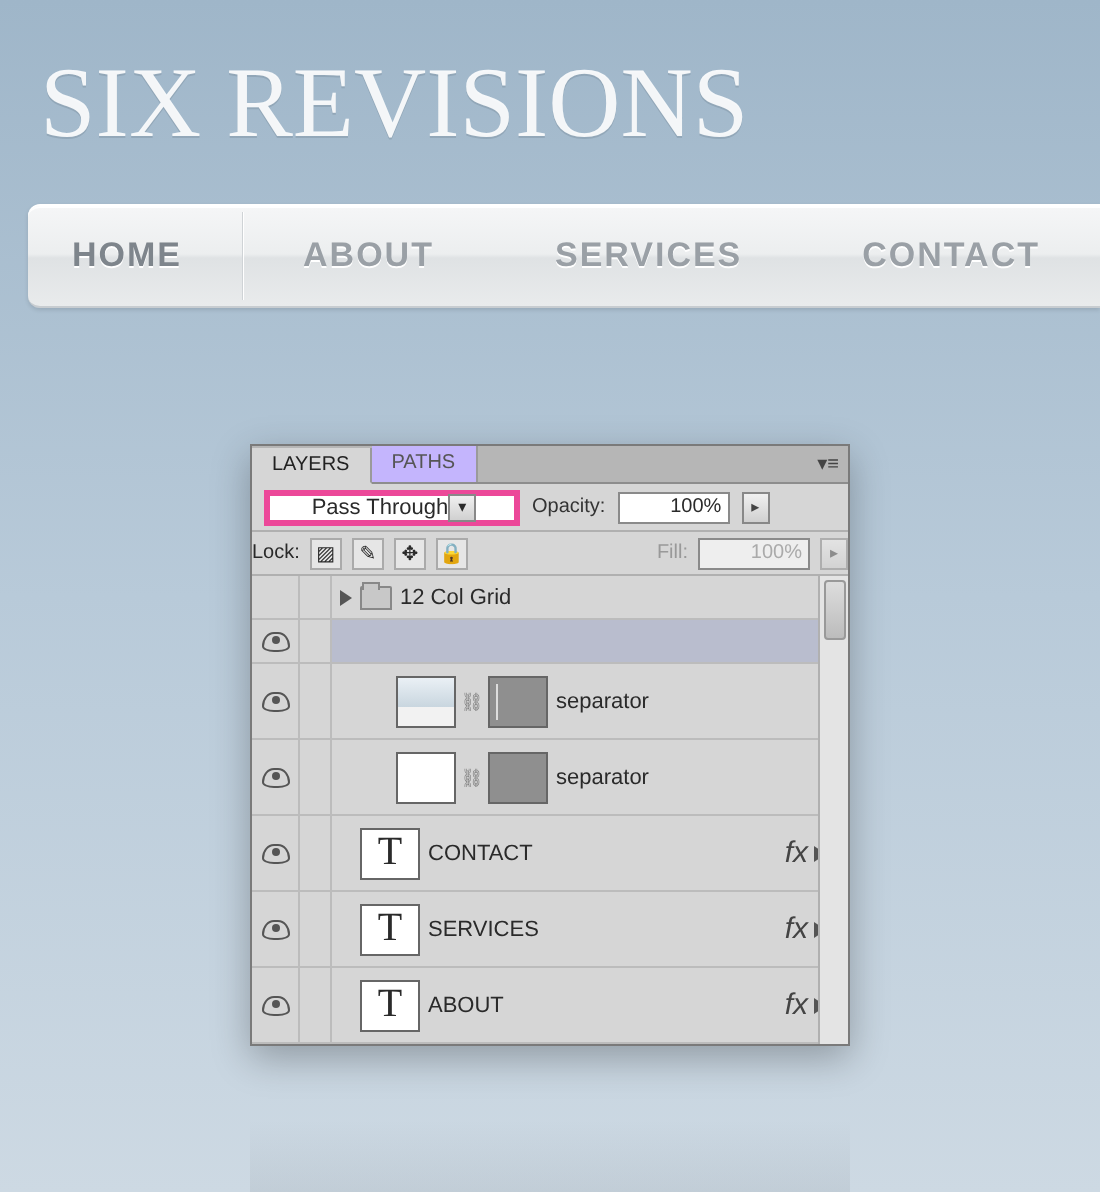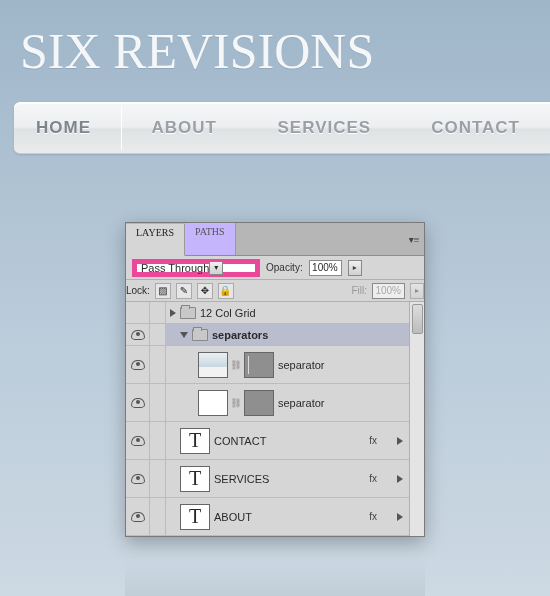--- a/index.html
+++ b/index.html
@@ -66,23 +66,22 @@
     border: 1px solid #7a7a7a;
     box-shadow: 0 6px 18px rgba(0,0,0,0.28);
     font-family: Tahoma, Arial, sans-serif;
     font-size: 11px;
     color: #2a2a2a;
   }
   .panel-tabs {
     display: flex;
     align-items: stretch;
     background: #b6b6b6;
-    height: 33px;
+    height: 19px;
     border-bottom: 1px solid #8d8d8d;
-    font-family: Liberation Serif, serif;
   }
   .panel-tab {
     padding: 3px 10px 0 10px;
     font-size: 10px;
     color: #555;
     background: #c4b5fd;
     border-right: 1px solid #9a9a9a;
     cursor: pointer;
   }
   .panel-tab.active {
@@ -109,38 +108,38 @@
     height: 24px;
     padding: 0 6px;
     gap: 6px;
     border-bottom: 1px solid #b0b0b0;
   }
   .blend-select {
     flex: 1;
     max-width: 128px;
     height: 18px;
     background: #fff;
-    border: 5px solid #ec4899;
-    display: flex;
-    align-items: center;
-    justify-content: flex-start;
+    border: 3px solid #ec4899;
+    display: flex;
+    align-items: center;
+    justify-content: center;
     padding: 0 2px 0 4px;
     font-size: 11px;
     cursor: pointer;
   }
   .dropdown-btn {
     width: 14px; height: 14px;
     background: linear-gradient(#f0f0f0,#d0d0d0);
     border: 1px solid #888;
     display: flex; align-items: center; justify-content: center;
     font-size: 8px;
   }
   .opt-label { font-size: 10px; color: #333; }
   .pct-box {
-    width: 33px; height: 16px;
+    width: 56px; height: 16px;
     background: #fff;
     border: 1px solid #8a8a8a;
     display: flex; align-items: center; justify-content: flex-end;
     padding: 0 3px; font-size: 10px;
   }
   .pct-box.disabled { color: #aaa; background:#eee; }
   .arrow-btn {
     width: 14px; height: 16px;
     background: linear-gradient(#f0f0f0,#d0d0d0);
     border: 1px solid #888;
@@ -182,21 +181,21 @@
     background: linear-gradient(#ddd,#bcbcbc);
     border: 1px solid #999;
     border-radius: 2px;
   }
 
   .layer-row {
     display: flex;
     align-items: center;
     min-height: 22px;
     border-bottom: 1px solid #bcbcbc;
-    padding-right: 15px;
+    padding-right: 5px;
   }
   .layer-row.tall { min-height: 38px; }
   .vis-col {
     width: 24px;
     align-self: stretch;
     border-right: 1px solid #bcbcbc;
     display:flex;align-items:center;justify-content:center;
     font-size: 14px;
   }
   .eye { width:14px;height:10px;border:1px solid #555;border-radius:60% 60% 60% 60%/100% 100% 40% 40%;position:relative;}
@@ -236,21 +235,21 @@
     border: 1px solid #666;
     background:#fff;
     display:inline-block;
   }
   .thumb.grad { background: linear-gradient(#eaf0f5,#c9d6df 60%,#f2f2f2 60%,#f2f2f2); }
   .thumb.mask { background:#8f8f8f;position:relative; }
   .thumb.mask.on::after{content:"";position:absolute;inset:3px 24px 3px 3px;background:#ddd;}
   .thumb.white { background:#fff; }
   .thumb.text { display:flex;align-items:center;justify-content:center;font-family:"Times New Roman",serif;font-size:20px;}
   .chain { width:8px;height:14px;display:flex;align-items:center;justify-content:center;font-size:9px;color:#777;}
-  .fx { margin-left:auto;margin-right:6px;font-size:10px;color:#444;display:flex;align-items:center;gap:20px;}
+  .fx { margin-left:auto;margin-right:6px;font-style:italic;font-size:15px;color:#444;display:flex;align-items:center;gap:3px;}
 
   .panel-reflection {
     position: absolute;
     left: 125px;
     top: 560px;
     width: 300px;
     height: 36px;
     background: linear-gradient(180deg, rgba(140,150,158,0.35), rgba(180,195,205,0));
     transform: scaleY(-1);
     opacity: 0.5;
@@ -314,25 +313,20 @@
         <span class="layer-name">12 Col Grid</span>
       </div>
     </div>
 
 
     <div class="layer-row selected">
       <div class="vis-col" style="background:#d6d6d6">
           <span class="eye"></span>
         </div>
       <div class="link-col" style="background:#d6d6d6"></div>
-      <div class="content-col indent1">
-        <span class="disclosure tri-down"></span>
-        <span class="folder-icon"></span>
-        <span class="layer-name">separators</span>
-      </div>
     </div>
 
     <div class="layer-row tall">
       <div class="vis-col">
           <span class="eye"></span>
         </div>
       <div class="link-col"></div>
       <div class="content-col indent3">
         <span class="thumb grad"></span>
         <span class="chain">⛓</span>

